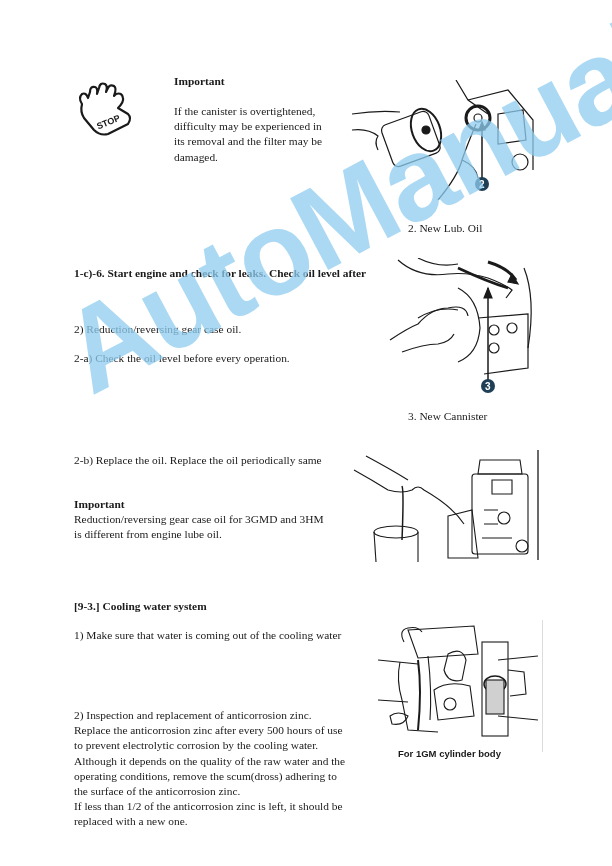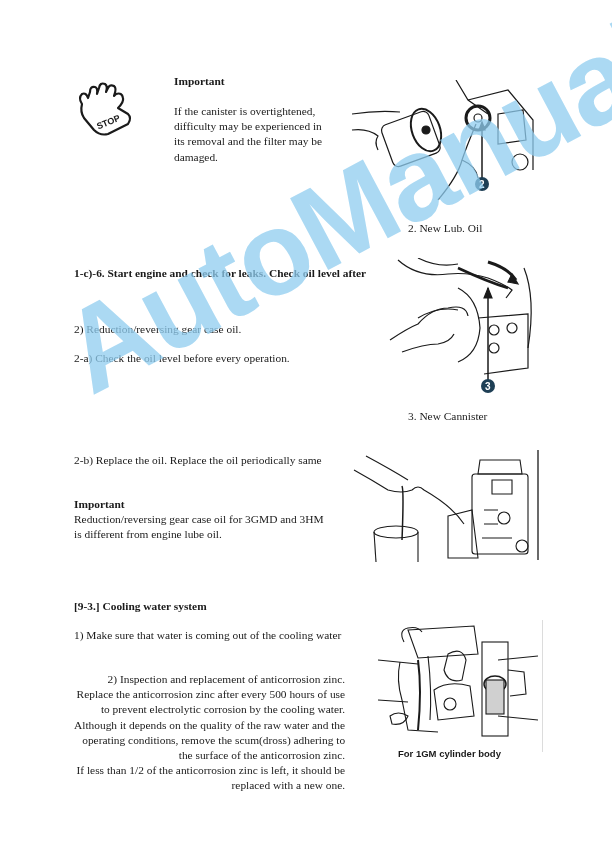--- a/index.html
+++ b/index.html
@@ -125,21 +125,21 @@
       <path d="M132 60 L146 60 M132 74 L146 74 M130 88 L160 88"></path>
       <line x1="186" y1="0" x2="186" y2="110" stroke-width="1.3"></line>
     </g>
   </svg>
 </div>
 
 <div class="abs txt bold" style="left:74px; top:599px;">[9-3.] Cooling water system</div>
 <div class="abs txt" style="left:74px; top:628px;">
   <p class="p">1) Make sure that water is coming out of the cooling water</p>
 </div>
-<div class="abs txt" style="left:74px; top:672px;text-align:right;">
+<div class="abs txt" style="left:74px; top:708px;">
   <p class="p">2) Inspection and replacement of anticorrosion zinc.</p>
   <p class="p">Replace the anticorrosion zinc after every 500 hours of use</p>
   <p class="p">to prevent electrolytic corrosion by the cooling water.</p>
   <p class="p">Although it depends on the quality of the raw water and the</p>
   <p class="p">operating conditions, remove the scum(dross) adhering to</p>
   <p class="p">the surface of the anticorrosion zinc.</p>
   <p class="p">If less than 1/2 of the anticorrosion zinc is left, it should be</p>
   <p class="p">replaced with a new one.</p>
 </div>
 

